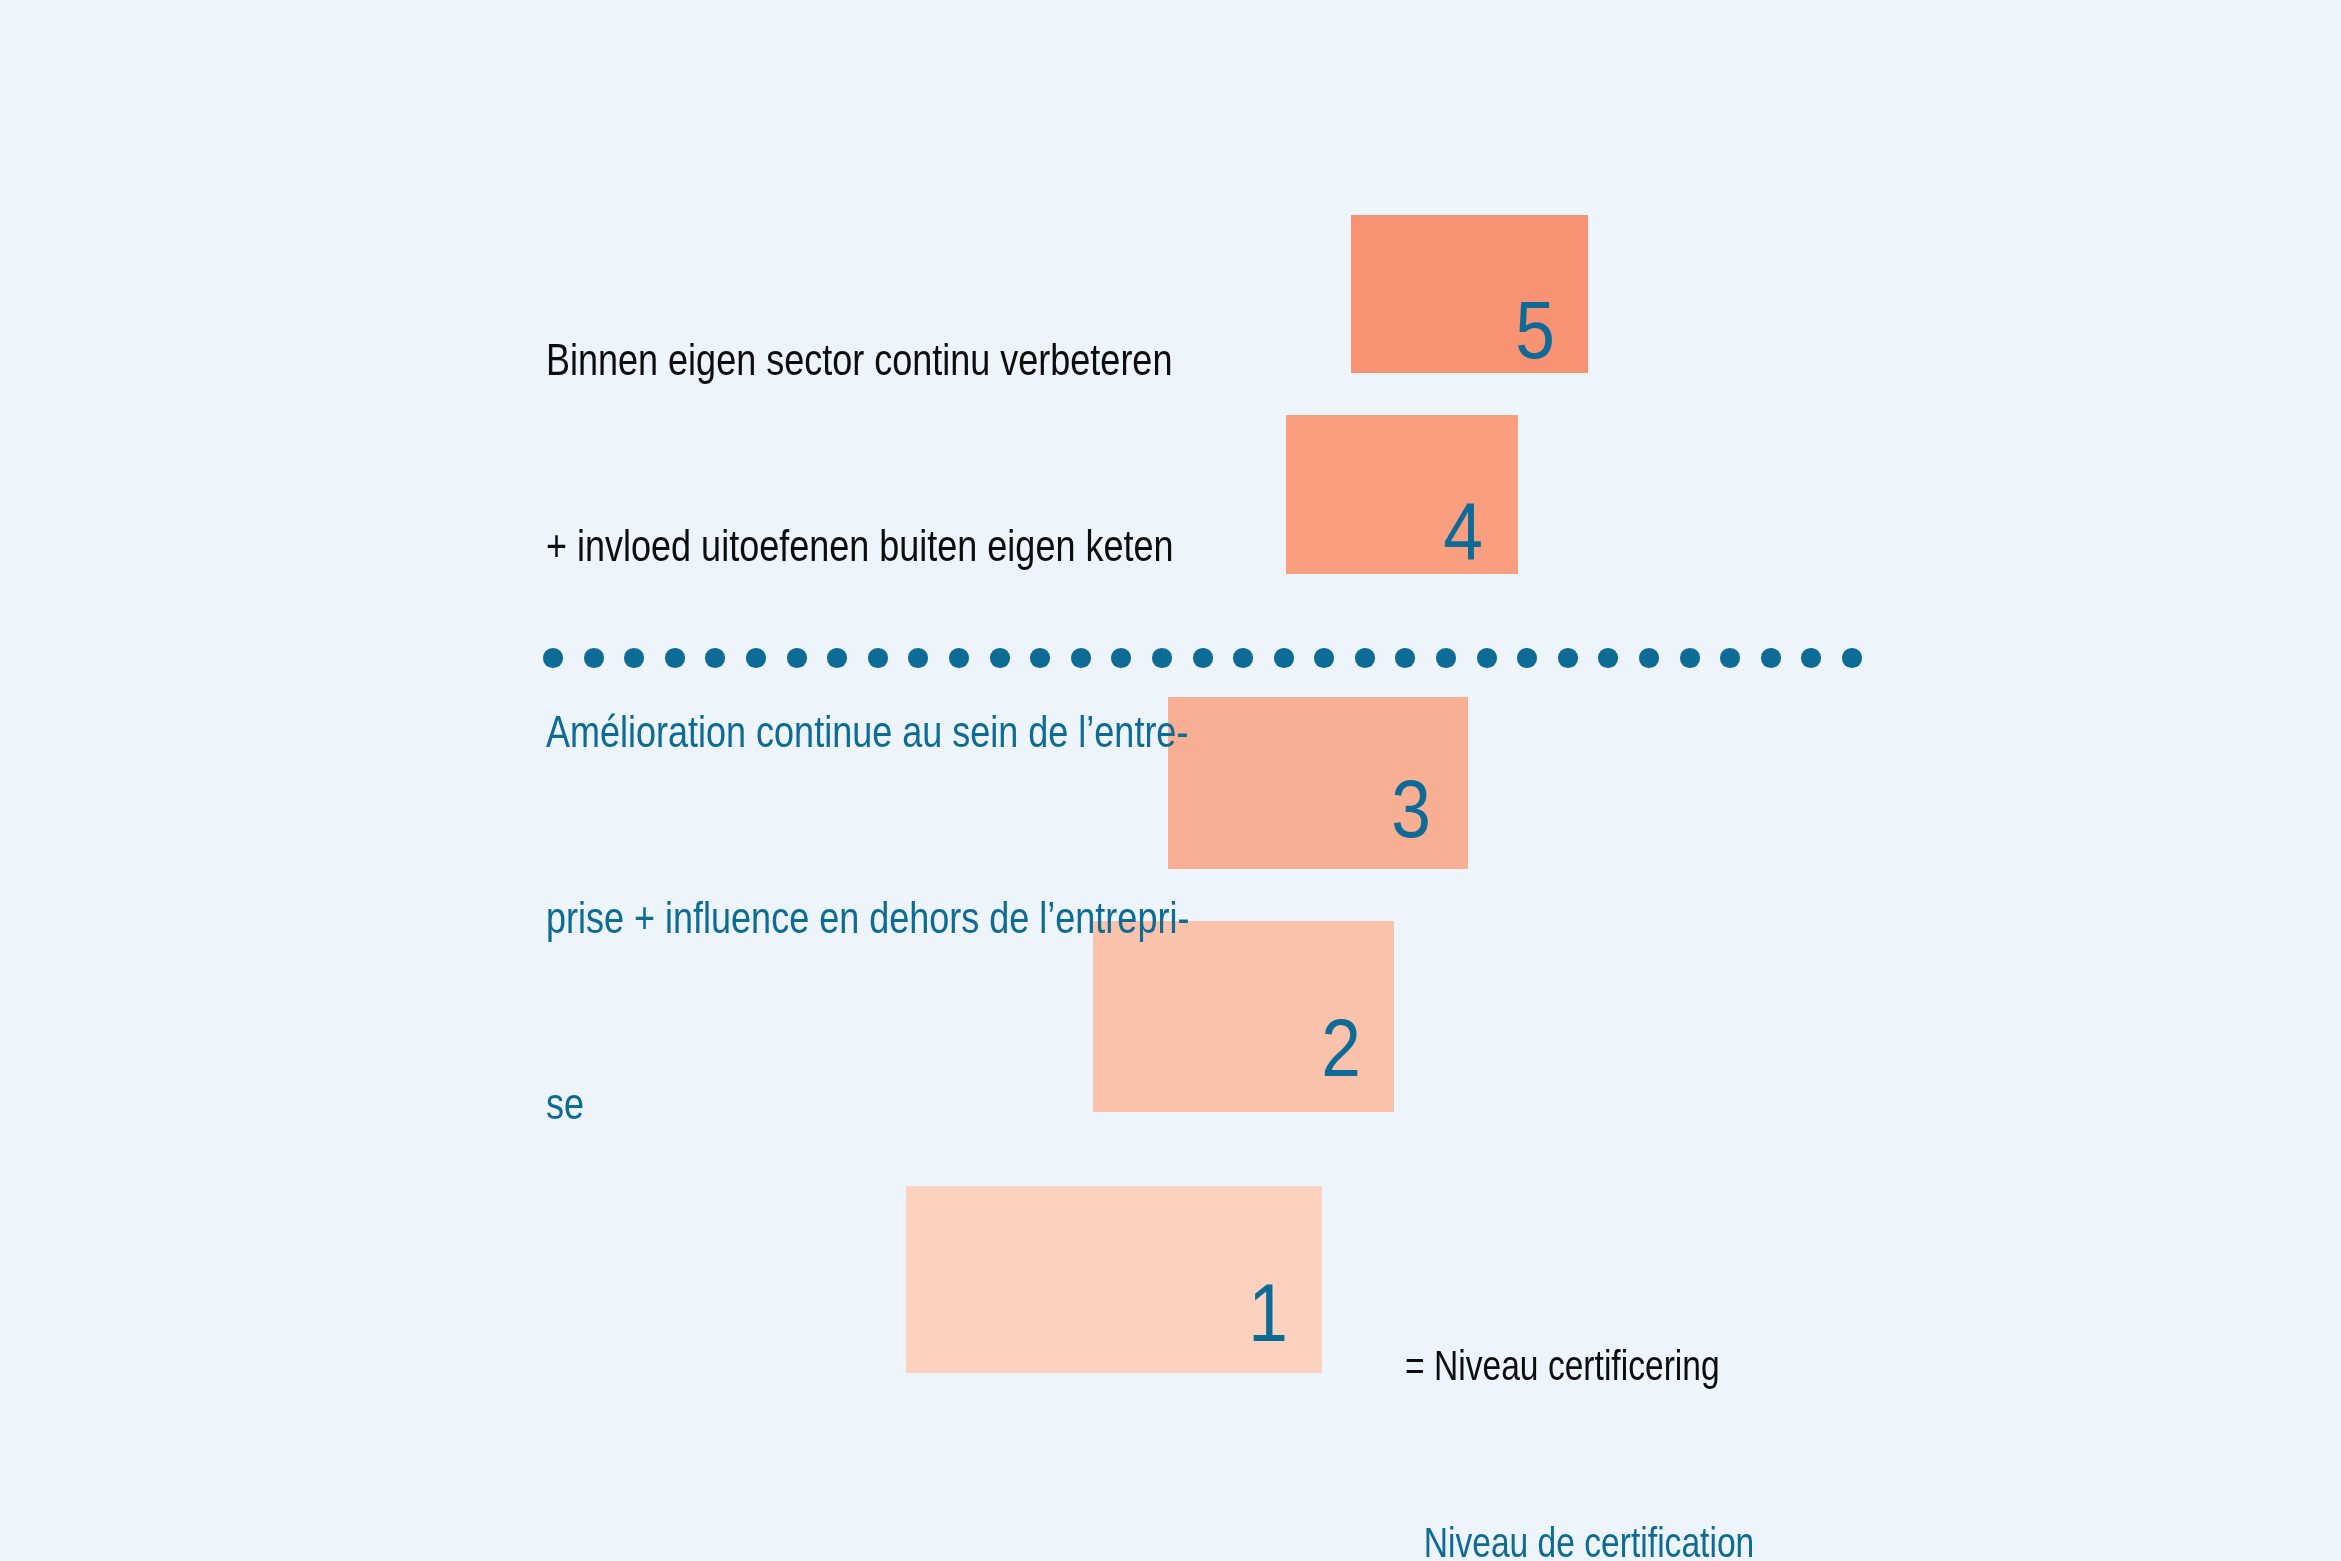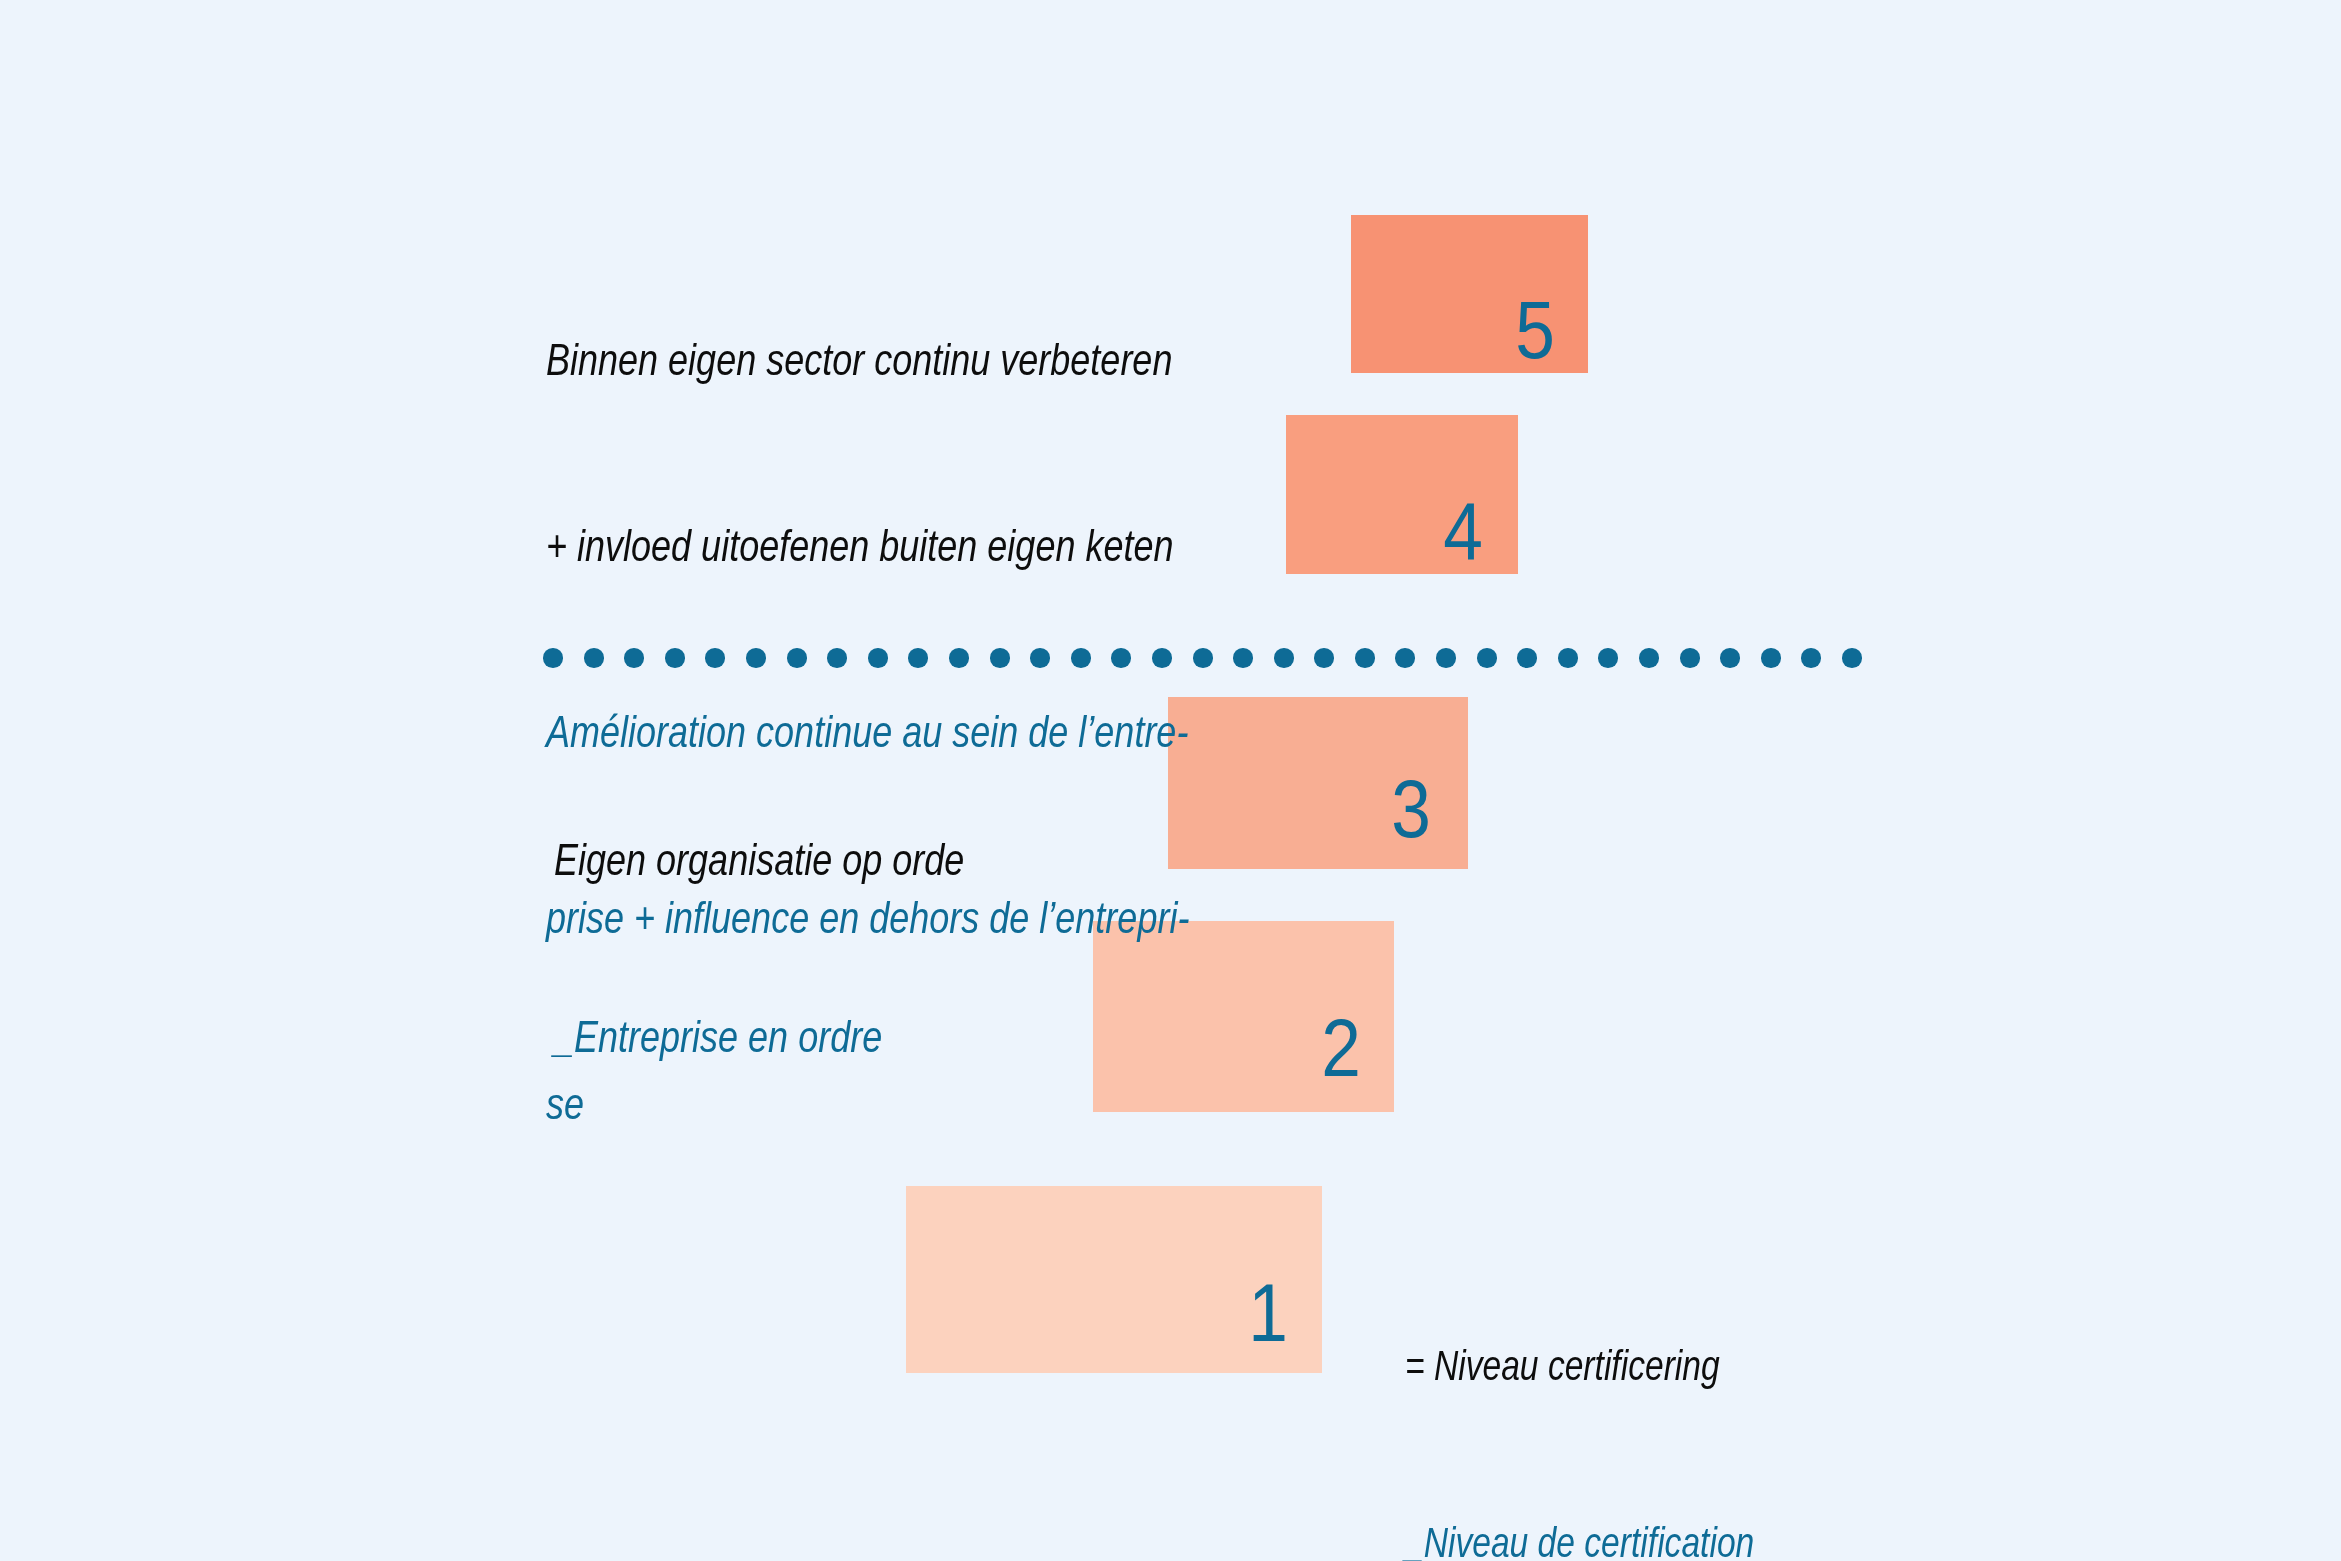--- a/index.html
+++ b/index.html
@@ -64,21 +64,20 @@
     top: 0;
     width: 19.5px;
     height: 19.5px;
     border-radius: 50%;
     background: #0E6B96;
   }
 
   
   .textblock {
     position: absolute;
-    font-style: italic;
     font-weight: 400;
     line-height: 62px;
     white-space: pre;
   }
   .textblock .line {
     display: block;
     transform: scaleX(0.80);
     transform-origin: left center;
     white-space: pre;
   }
@@ -165,24 +164,20 @@
   </div>
 
   <div class="textblock" id="block-top">
     <span class="line nl">Binnen eigen sector continu verbeteren</span>
     <span class="line nl">+ invloed uitoefenen buiten eigen keten</span>
     <span class="line fr">Amélioration continue au sein de l’entre-</span>
     <span class="line fr">prise + influence en dehors de l’entrepri-</span>
     <span class="line fr">se</span>
   </div>
 
-  <div class="textblock" id="block-mid">
-    <span class="line nl">Eigen organisatie op orde</span>
-    <span class="line fr">_Entreprise en ordre</span>
-  </div>
 
   <div class="textblock" id="block-legend">
     <span class="line nl">= Niveau certificering</span>
     <span class="line fr">_Niveau de certification</span>
   </div>
 
 </div>
 
 
 </body></html>

